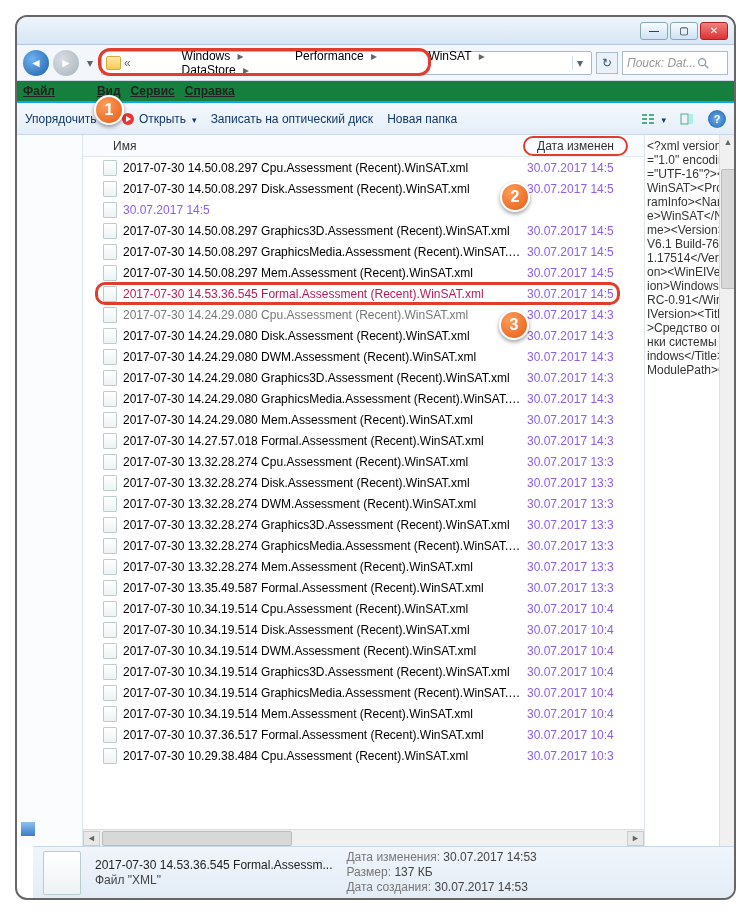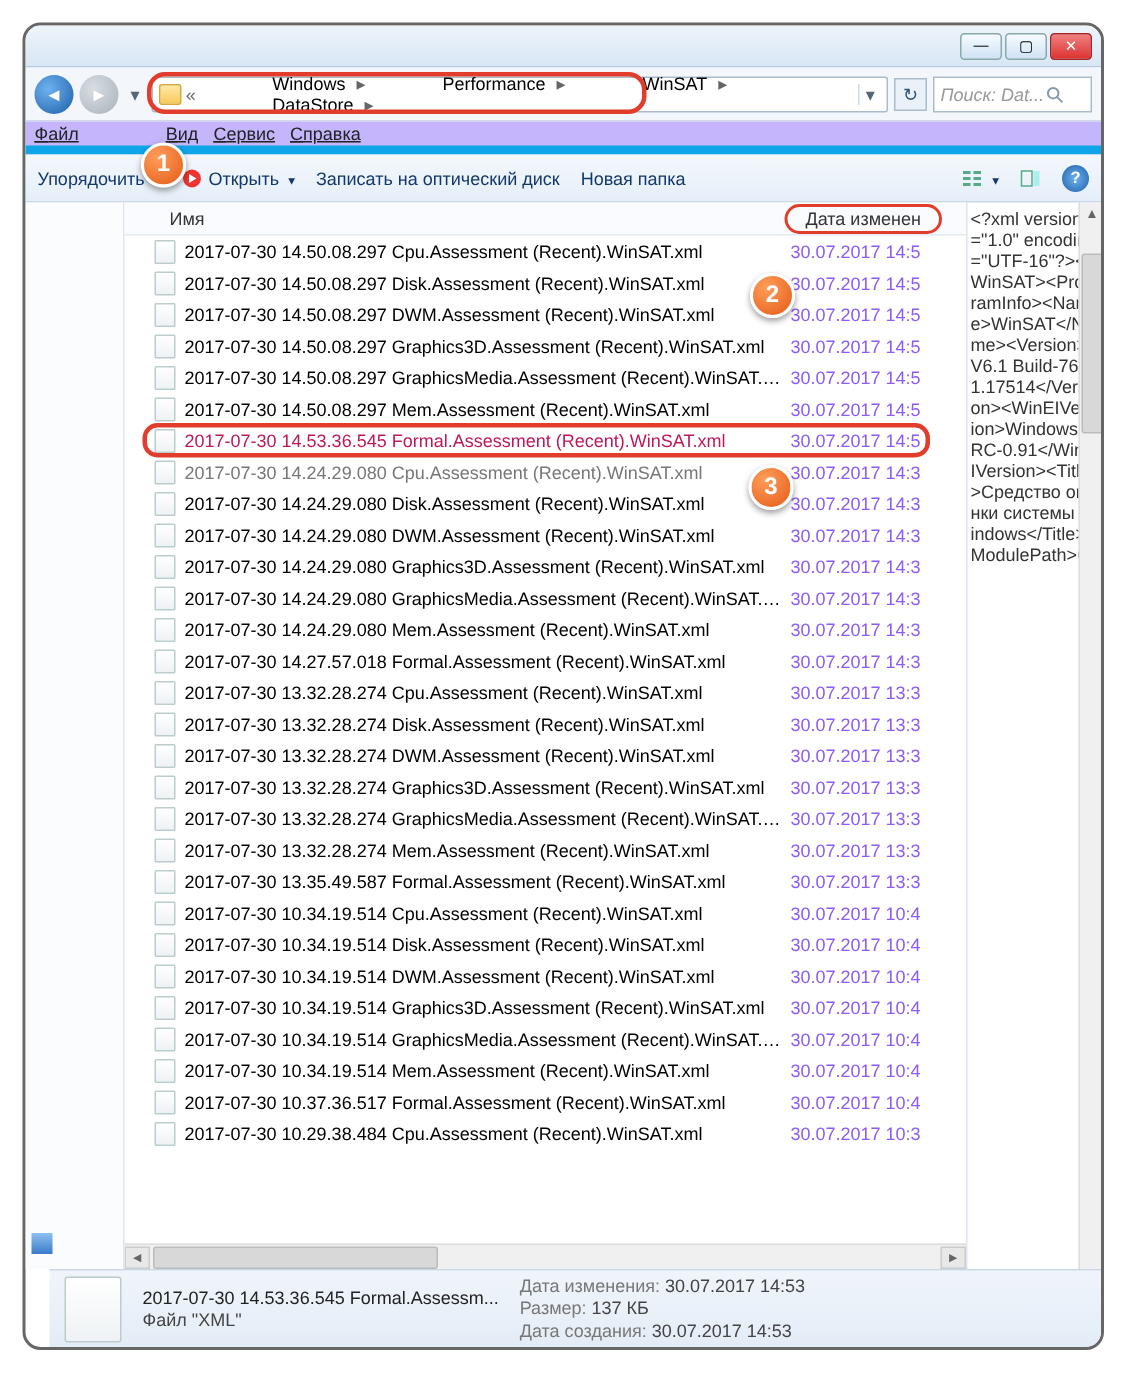--- a/index.html
+++ b/index.html
@@ -31,21 +31,21 @@
 .searchbox { width:106px; height:24px; border:1px solid #abc; background:#fff; display:flex; align-items:center; padding:0 4px; color:#999; font-style:italic; overflow:hidden; text-overflow:ellipsis; white-space:nowrap; }
 .searchbox svg { flex-shrink:0; }
 
 
 .badge { position:absolute; width:30px; height:30px; border-radius:50%; background:radial-gradient(circle at 35% 30%,#ff9d5a,#e35b17); border:2px solid #fff; box-shadow:0 2px 4px rgba(0,0,0,.4); color:#fff; font-weight:bold; font-size:16px; display:flex; align-items:center; justify-content:center; z-index:20; }
 #b1 { left:94px; top:95px; }
 #b2 { left:500px; top:182px; }
 #b3 { left:499px; top:310px; }
 
 
-.menubar { height:22px; background:#c4b5fd; display:flex; align-items:center; padding:0 6px; gap:10px; border-bottom:6px solid #0ea5e9; }
+.menubar { height:22px; background:#15803d; display:flex; align-items:center; padding:0 6px; gap:10px; border-bottom:2px solid #0ea5e9;font-weight:bold; }
 .menubar span { text-decoration:underline; text-decoration-style:solid; cursor:pointer; color:#222; }
 .menubar span:first-letter { text-decoration:underline; }
 .mitem { position:relative; }
 .mitem::first-letter { text-decoration:underline; }
 
 
 .toolbar { height:32px; background:linear-gradient(#f4f8fd,#e5eef8); display:flex; align-items:center; padding:0 8px; gap:14px; border-bottom:1px solid #cad7e6; }
 .tbtn { display:flex; align-items:center; gap:4px; color:#13386a; cursor:pointer; }
 .tbtn .drop::after { content:"▾"; font-size:9px; margin-left:2px; }
 .spacer { flex:1; }
@@ -115,21 +115,21 @@
       <span>Поиск: Dat...</span>
       <svg class="icosq" viewBox="0 0 16 16">
           <circle cx="7" cy="7" r="4" fill="none" stroke="#89a" stroke-width="1.5"></circle>
           <line x1="10" y1="10" x2="14" y2="14" stroke="#89a" stroke-width="1.5"></line>
         </svg>
     </div>
   </div>
 
   <div class="menubar">
     <span class="mitem">Файл</span>
-    <span class="mitem" style="margin-left:48px">Вид</span>
+    <span class="mitem" style="margin-left:32px">Вид</span>
     <span class="mitem">Сервис</span>
     <span class="mitem">Справка</span>
   </div>
 
   <div class="toolbar">
     <div class="tbtn">
         <span>Упорядочить</span>
         <span class="drop"></span>
       </div>
     <div class="tbtn">
@@ -182,21 +182,20 @@
             <div class="fname">2017-07-30 14.50.08.297 Cpu.Assessment (Recent).WinSAT.xml</div>
             <div class="fdate">30.07.2017 14:5</div>
           </div>
           <div class="filerow">
             <div class="fileico"></div>
             <div class="fname">2017-07-30 14.50.08.297 Disk.Assessment (Recent).WinSAT.xml</div>
             <div class="fdate">30.07.2017 14:5</div>
           </div>
           <div class="filerow">
             <div class="fileico"></div>
-            <div class="fname">2017-07-30 14.50.08.297 DWM.Assessment (Recent).WinSAT.xml</div>
             <div class="fdate">30.07.2017 14:5</div>
           </div>
           <div class="filerow">
             <div class="fileico"></div>
             <div class="fname">2017-07-30 14.50.08.297 Graphics3D.Assessment (Recent).WinSAT.xml</div>
             <div class="fdate">30.07.2017 14:5</div>
           </div>
           <div class="filerow">
             <div class="fileico"></div>
             <div class="fname">2017-07-30 14.50.08.297 GraphicsMedia.Assessment (Recent).WinSAT.xml</div>

